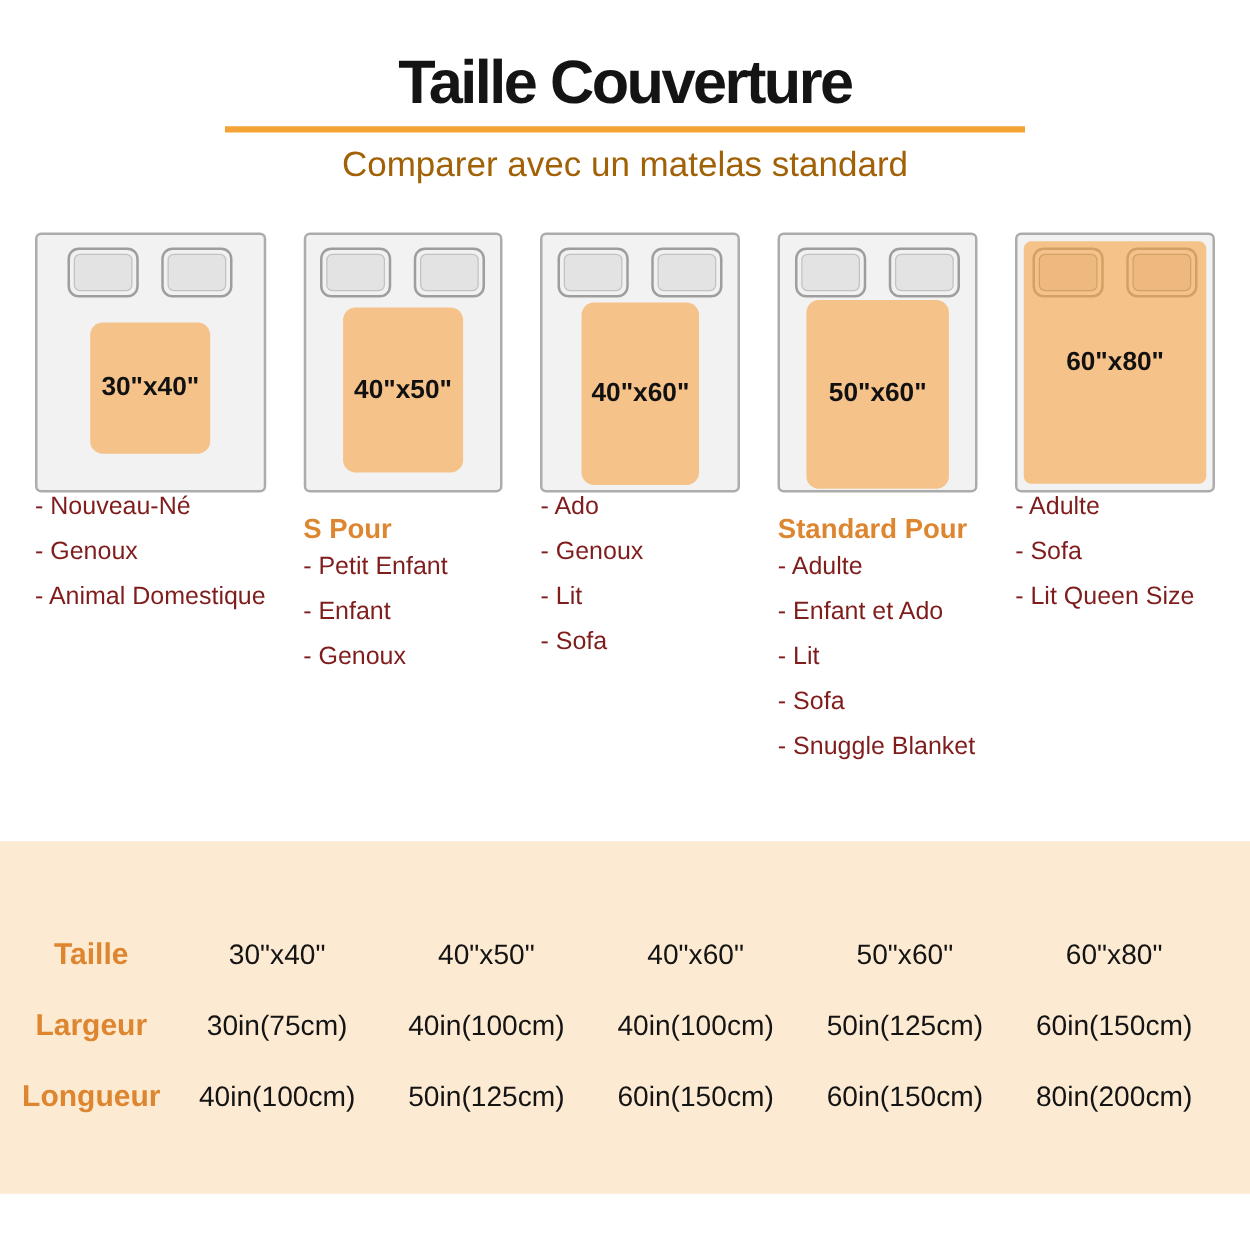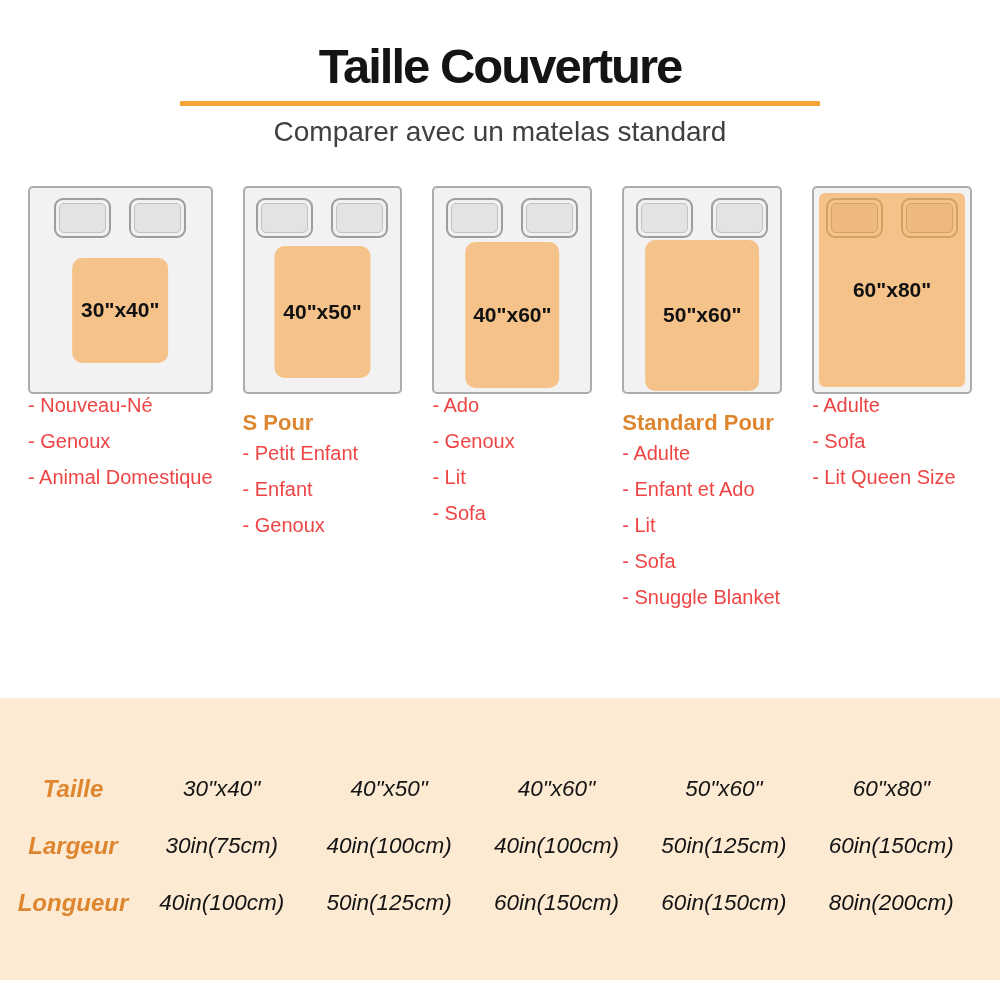--- a/index.html
+++ b/index.html
@@ -31,21 +31,21 @@
     color: #141414;
   }
   .underline {
     width: 640px; height: 5px;
     margin: 9px auto 0;
     background: var(--underline);
   }
   p.subtitle {
     margin: 10px 0 0;
     font-size: 28px;
-    color: #404040;
+    color: #a16207;
   }
 
   
   .columns {
     display: grid;
     grid-template-columns: repeat(5, 1fr);
     gap: 30px;
     padding: 0 28px;
     margin-top: 38px;
   }
@@ -113,32 +113,31 @@
     font-weight: bold;
     color: var(--accent);
     white-space: nowrap;
   }
   ul.uses {
     list-style: none;
     margin: 0; padding: 0;
   }
   ul.uses li {
     font-size: 20px;
-    color: #ef4444;
+    color: #7f1d1d;
     margin: 0 0 13px;
     white-space: nowrap;
   }
 
   
   footer.spec {
     position: absolute;
     left: 0; right: 0;
-    top: 698px; height: 282px;
+    top: 673px; height: 282px;
     background: var(--table_bg);
-    font-style: italic;
   }
   .spec-grid {
     display: grid;
     grid-template-columns: 130px repeat(5, 1fr);
     grid-auto-rows: 57px;
     align-items: center;
     padding: 62px 25px 0 8px;
   }
   .spec-label {
     text-align: center;

